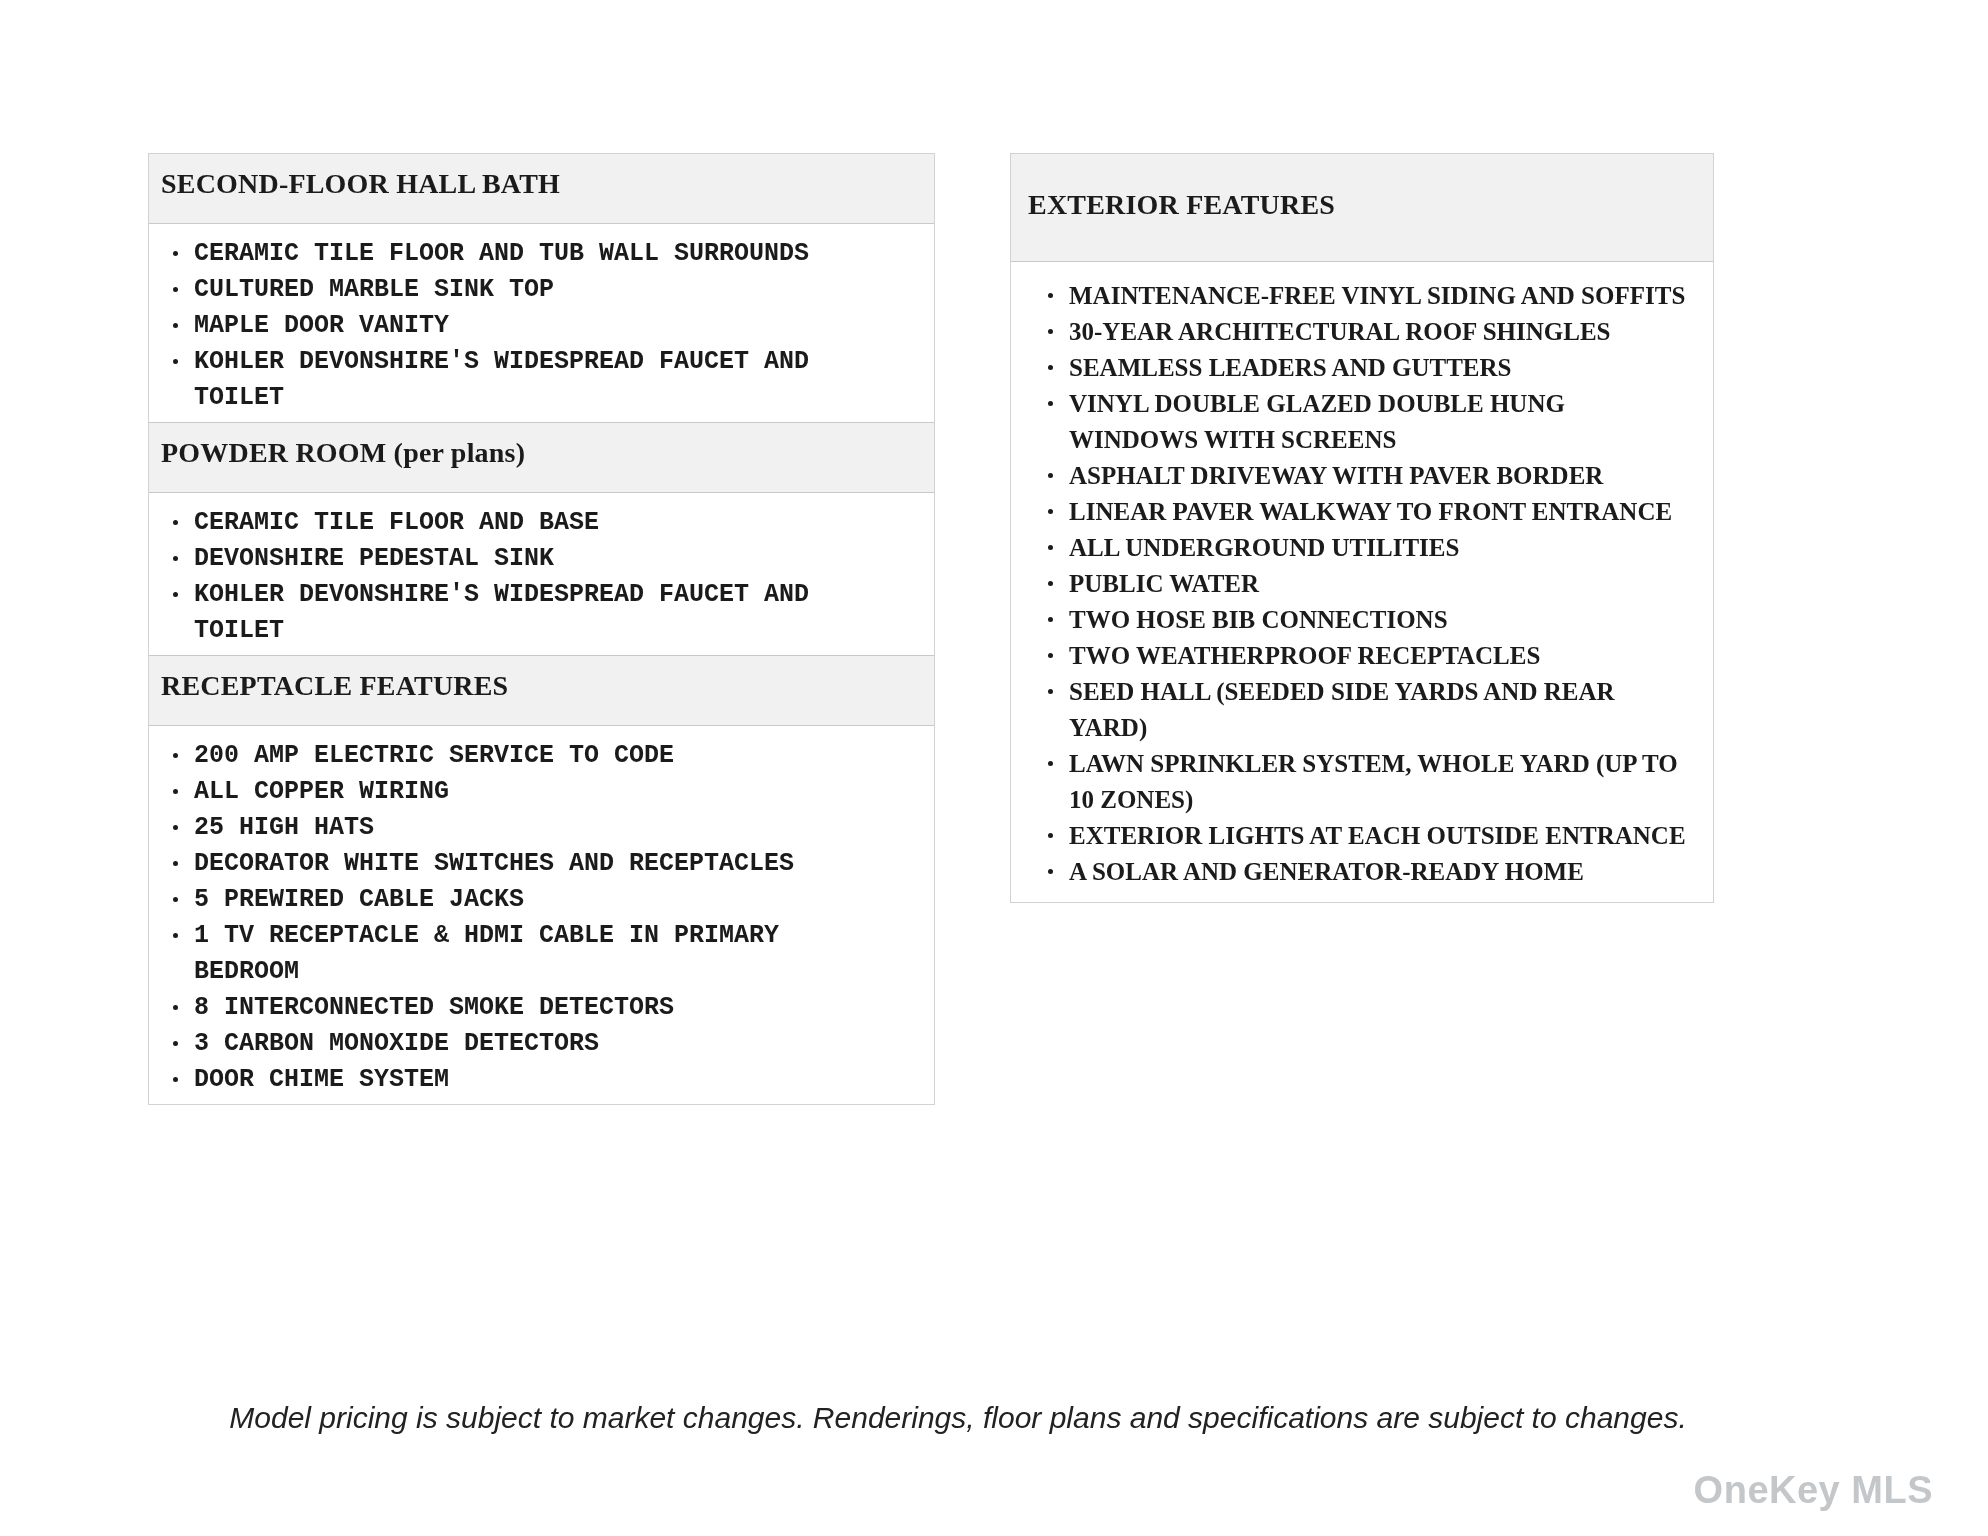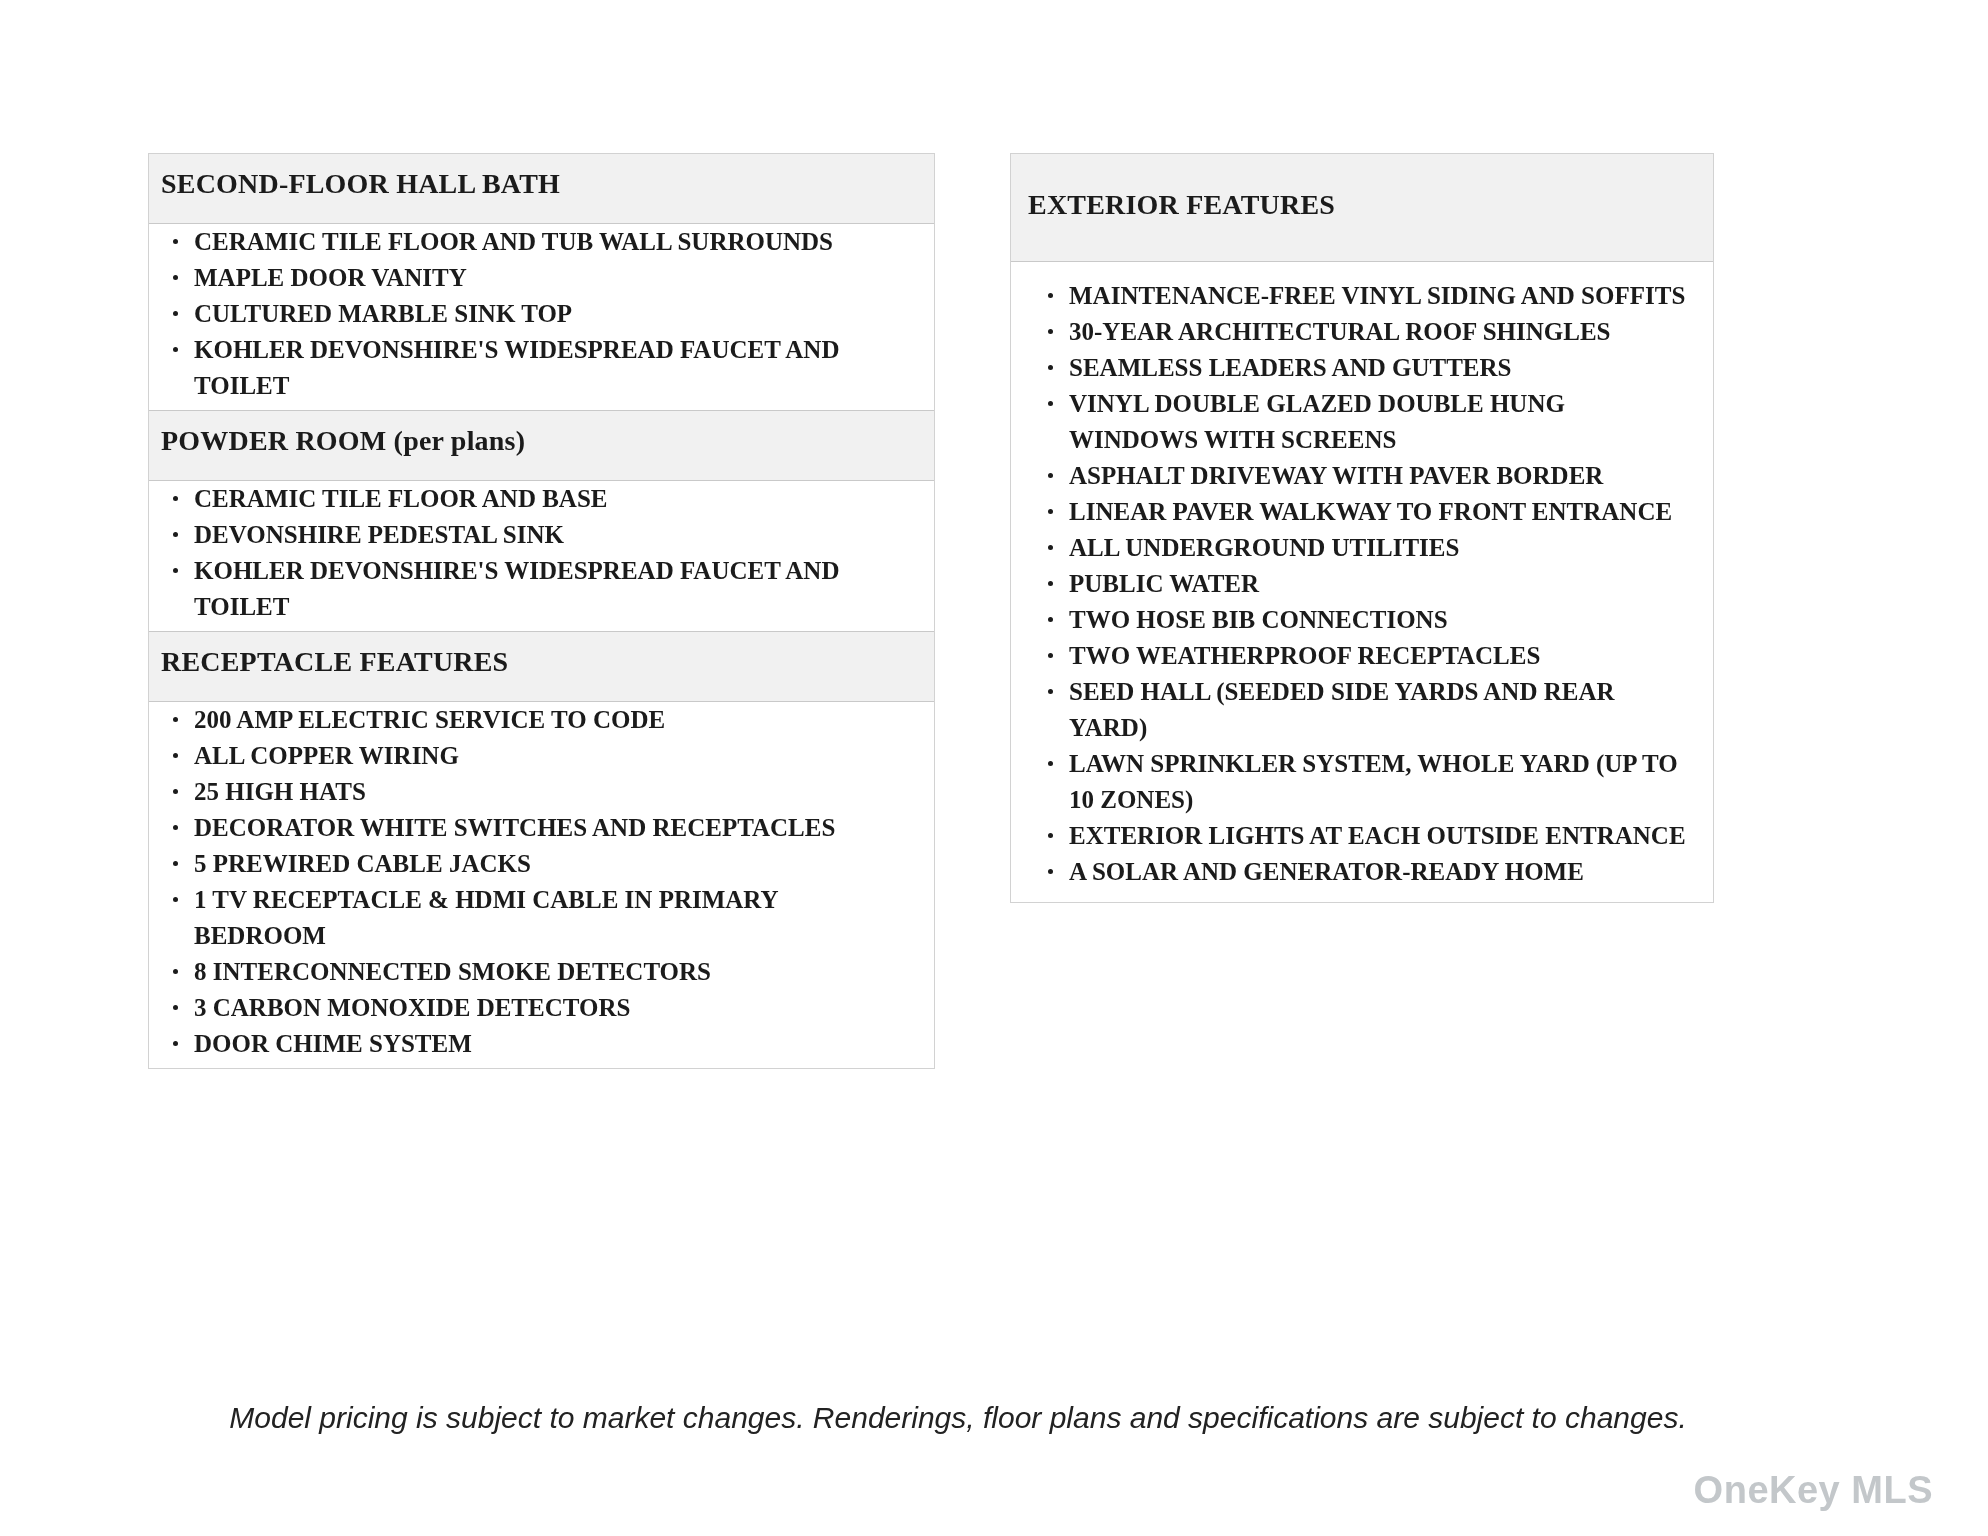--- a/index.html
+++ b/index.html
@@ -36,21 +36,21 @@
     color:#1b1b1b;
     letter-spacing:.2px;
   }
   .band.tall{padding:33px 18px 38px 17px;}
 
   ul.features{
     list-style:none;
     margin:0;
     box-sizing:border-box;
   }
-  .panel.left ul.features{padding:0 60px 6px 45px;}
+  .panel.left ul.features{padding:12px 60px 6px 45px;font-family:Liberation Mono, monospace;}
   .panel.right ul.features{padding:16px 15px 12px 58px;}
   ul.features li{
     position:relative;
     font-size:25px;
     line-height:36px;
     font-weight:bold;
     color:#1b1b1b;
   }
   ul.features li::before{
     content:"";
@@ -90,22 +90,22 @@
 <body>
 
 <div class="page">
 
   <section class="panel left">
     <header class="band">
       <h2>SECOND-FLOOR HALL BATH</h2>
     </header>
     <ul class="features">
         <li>CERAMIC TILE FLOOR AND TUB WALL SURROUNDS</li>
+        <li>CULTURED MARBLE SINK TOP</li>
         <li>MAPLE DOOR VANITY</li>
-        <li>CULTURED MARBLE SINK TOP</li>
         <li>KOHLER DEVONSHIRE'S WIDESPREAD FAUCET AND TOILET</li>
       </ul>
 
     <header class="band">
       <h2>POWDER ROOM (per plans)</h2>
     </header>
     <ul class="features">
         <li>CERAMIC TILE FLOOR AND BASE</li>
         <li>DEVONSHIRE PEDESTAL SINK</li>
         <li>KOHLER DEVONSHIRE'S WIDESPREAD FAUCET AND TOILET</li>

